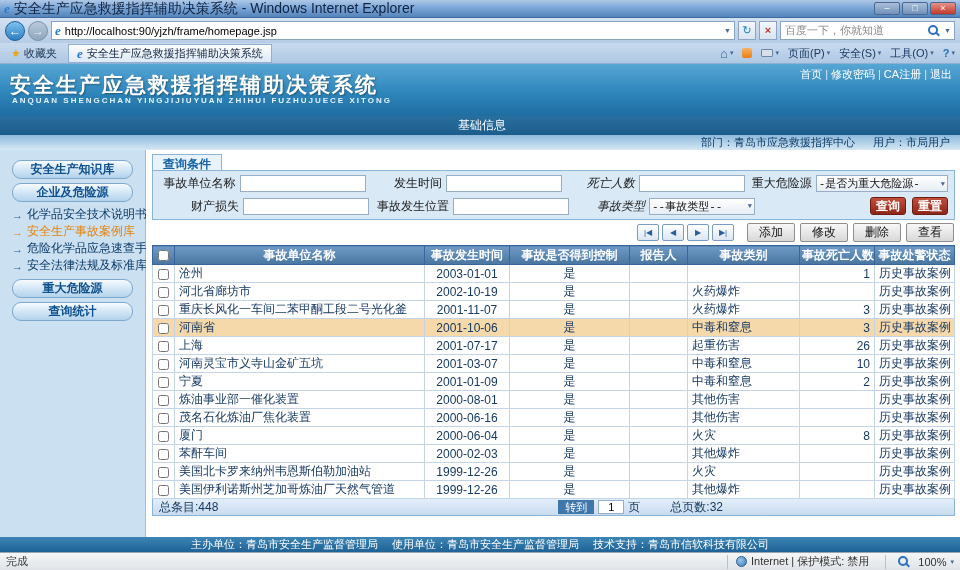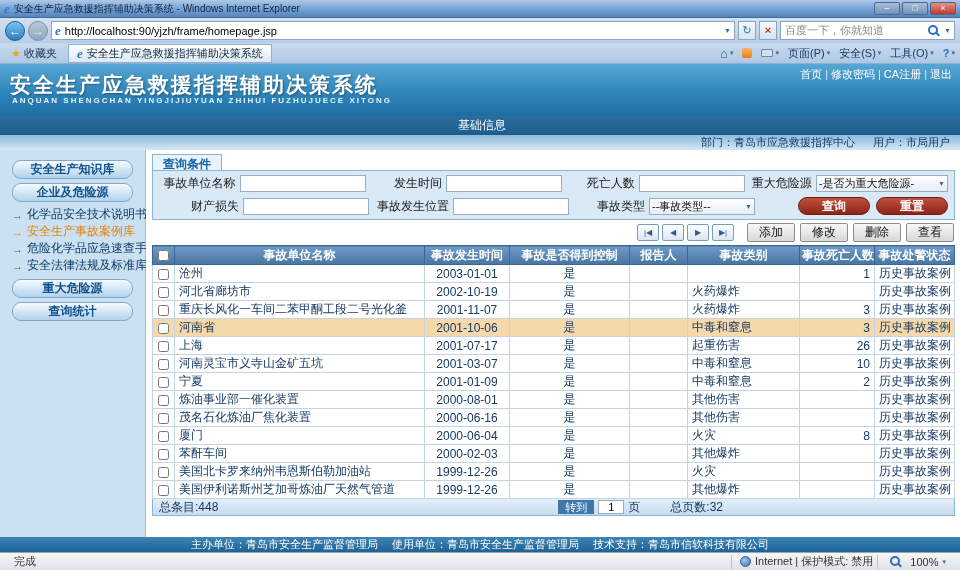--- a/index.html
+++ b/index.html
@@ -4,21 +4,21 @@
 <style>
   * { margin:0; padding:0; box-sizing:border-box; }
   html,body { width:960px; height:570px; overflow:hidden; }
   body { font-family:"Liberation Sans","DejaVu Sans",sans-serif; font-size:12px; }
   .window { width:960px; height:570px; display:flex; flex-direction:column; background:#bdd3ea; }
 
   
   .titlebar { height:18px; display:flex; align-items:center; padding:0 4px; gap:4px;
     background:linear-gradient(#aec8e6,#7da7d9 45%,#5484ba); border-bottom:1px solid #3c6ba2; }
   .ie-e { font-family:"Liberation Serif",serif; font-style:italic; font-weight:bold; color:#2b7cd3; font-size:13px; line-height:13px; }
-  .title-text { font-size:10px; color:#10233f; flex:1; white-space:nowrap; overflow:hidden; }
+  .title-text { font-size:14px; color:#10233f; flex:1; white-space:nowrap; overflow:hidden; }
   .win-controls { display:flex; gap:2px; }
   .win-btn { width:26px; height:13px; font-size:9px; line-height:11px; text-align:center; color:#fff;
     background:linear-gradient(#a9bfda,#7291b8); border:1px solid #4a6890; border-radius:2px; cursor:pointer; }
   .win-btn.close { background:linear-gradient(#e59287,#c0392b); }
 
   .addressbar { height:25px; display:flex; align-items:center; gap:3px; padding:0 5px;
     background:linear-gradient(#d3e1f1,#b7cce6); }
   .nav-circle { width:20px; height:20px; border-radius:50%; text-align:center; line-height:18px; font-size:12px;
     color:#fff; background:linear-gradient(#7cc1f0,#2f7fc0); border:1px solid #1d5c96; cursor:pointer; }
   .nav-circle.disabled { background:linear-gradient(#b9c9da,#8fa6bd); border-color:#7a92a9; color:#e7eef5; }
@@ -74,29 +74,29 @@
   .sb-link { display:flex; align-items:center; gap:4px; padding-left:12px; height:17px; font-size:12px; color:#0b3a68; cursor:pointer; white-space:nowrap; }
   .sb-link .arr { font-size:11px; color:#1b5c9c; font-weight:bold; }
   .sb-link.active, .sb-link.active .arr { color:#e6820a; }
 
   .content { flex:1; display:flex; flex-direction:column; padding:4px 5px 0 6px; background:#fff; overflow:hidden; }
   .q-title { align-self:flex-start; font-size:12px; font-weight:bold; color:#1563a8; background:#e9f3fb;
     border:1px solid #8ab4d8; border-bottom:none; padding:1px 10px 0; height:16px; }
   .q-panel { border:1px solid #8ab4d8; background:#d9e9f6; padding:4px 6px; display:flex; flex-direction:column; gap:5px; }
   .q-row { display:flex; align-items:center; }
   .q-label { font-size:12px; color:#1a1a1a; text-align:right; padding-right:4px; white-space:nowrap; }
-  .lw1 { width:84px; } .lw2 { width:84px; } .lw3 { width:80px; } .lw4 { width:74px; }
+  .lw1 { width:84px; } .lw2 { width:84px; } .lw3 { width:80px;font-style:italic; } .lw4 { width:74px; }
   .q-input { height:17px; border:1px solid #98aec6; background:#fff; font-size:11px; padding:0 2px; }
   .iw1 { width:126px; } .iw2 { width:116px; } .iw3 { width:106px; }
   .q-select { height:17px; border:1px solid #98aec6; background:linear-gradient(#fff,#e6edf5);
-    font-size:11px; color:#111; display:flex; align-items:center; padding:0 2px; cursor:pointer; }
+    font-size:11px; color:#111; display:flex; align-items:center; padding:0 2px; cursor:pointer;font-family:Liberation Mono, monospace; }
   .sw1 { width:138px; } .sw2 { width:106px; }
   .q-select .sel-text { flex:1; white-space:nowrap; overflow:hidden; }
-  .q-btn { width:72px; height:18px; background:linear-gradient(#c0503c,#8e2518); border:1px solid #6e1c10;
-    border-radius:9px; color:#fff; font-size:12px; font-weight:bold; line-height:16px; text-align:center; cursor:pointer; }
+  .q-btn { width:36px; height:18px; background:linear-gradient(#c0503c,#8e2518); border:1px solid #6e1c10;
+    border-radius:3px; color:#fff; font-size:12px; font-weight:bold; line-height:16px; text-align:center; cursor:pointer; }
   .q-btn + .q-btn { margin-left:6px; }
   .btn-right { margin-left:auto; display:flex; }
 
   .tbar { height:25px; display:flex; align-items:center; justify-content:flex-end; gap:5px; padding:3px 1px; }
   .pager { display:flex; gap:3px; margin-right:8px; }
   .pg-btn { min-width:22px; height:17px; background:linear-gradient(#ffffff,#dce6f2); border:1px solid #7a9cc0;
     border-radius:2px; font-size:8px; color:#2a5f9e; text-align:center; line-height:15px; padding:0 2px; cursor:pointer; }
   .act-btn { width:48px; height:19px; background:linear-gradient(#f8f8f8,#d8d8d8); border:1px solid #8e8e8e;
     border-radius:2px; font-size:12px; color:#111; text-align:center; line-height:17px; cursor:pointer; }
 
@@ -116,21 +116,21 @@
   .gf-goto { margin-left:340px; display:flex; align-items:center; gap:4px; }
   .gf-goto-btn { background:#3f77ad; color:#fff; font-size:11px; padding:0 7px; height:14px; line-height:14px; cursor:pointer; }
   .gf-input { width:26px; height:14px; border:1px solid #98aec6; font-size:11px; text-align:center; }
   .gf-pages { margin-left:30px; }
 
   .pg-footer { height:15px; background:linear-gradient(#3c85b5,#1f6295); display:flex; align-items:center;
     justify-content:center; gap:14px; color:#fff; font-size:11px; }
 
   
   .statusbar { height:18px; background:linear-gradient(#f5f6f7,#dfe3e8); border-top:1px solid #9aa4b0;
-    display:flex; align-items:center; font-size:11px; color:#333; padding:0 14px; gap:4px; }
+    display:flex; align-items:center; font-size:11px; color:#333; padding:0 6px; gap:16px; }
   .sb-spacer { flex:1; }
   .sb-seg { display:flex; align-items:center; gap:4px; border-left:1px solid #b9c2cc; padding-left:8px; height:14px; }
   .globe { width:11px; height:11px; border-radius:50%; background:radial-gradient(circle at 35% 35%,#9cc6ec,#3c79b4); border:1px solid #2c5f93; }
 </style>
 </head>
 <body>
 
 <div class="window">
 
   <div class="titlebar">

